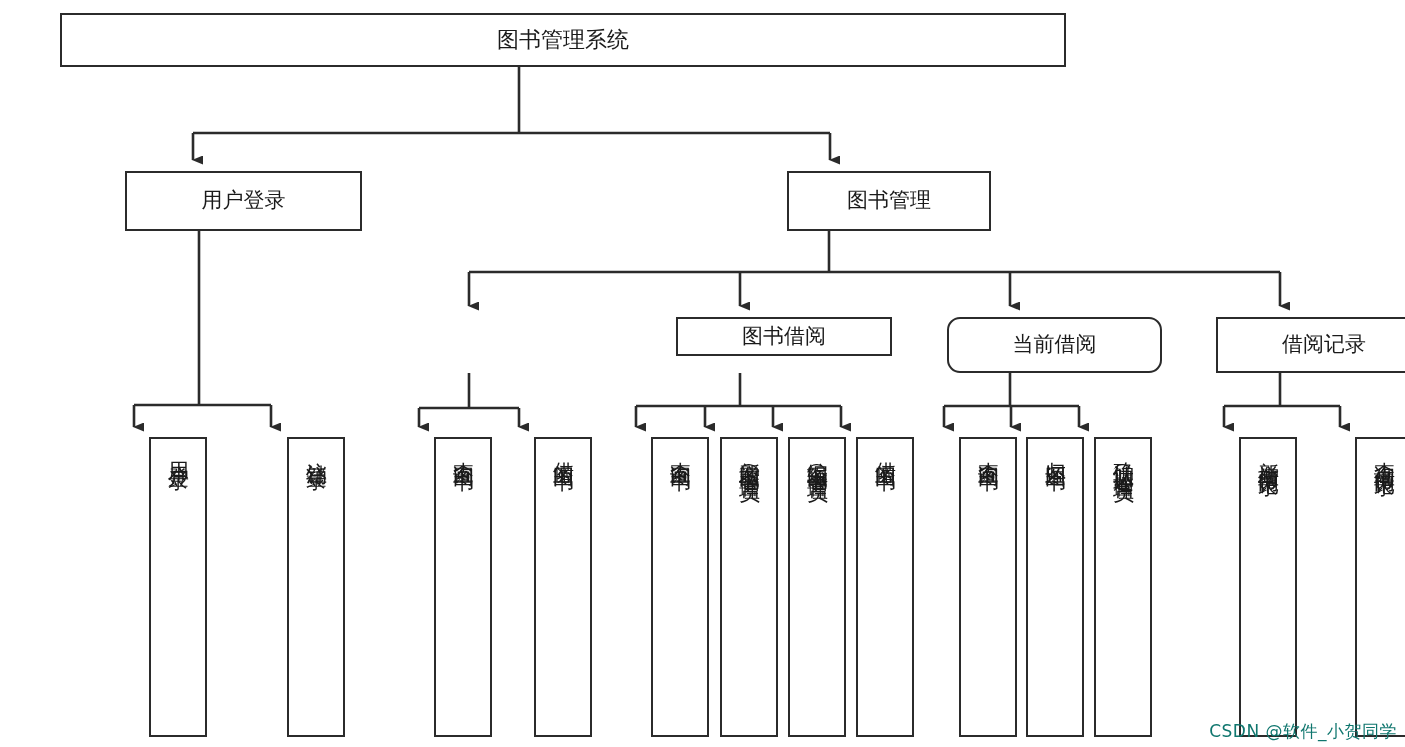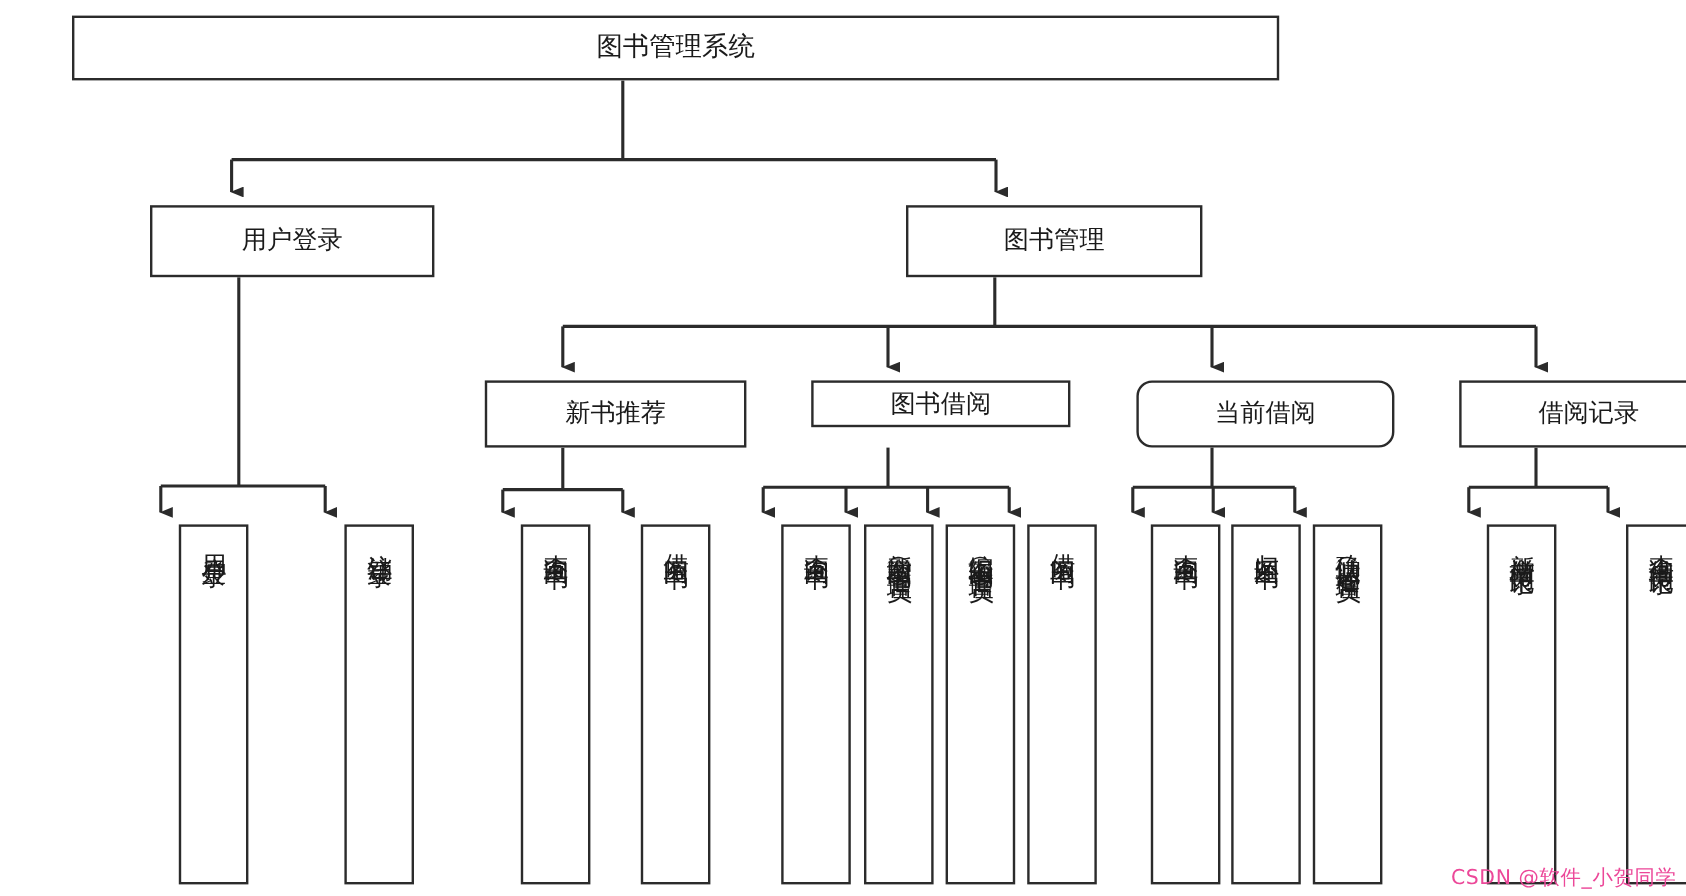--- a/index.html
+++ b/index.html
@@ -58,21 +58,21 @@
     text-orientation: upright;
     font-size: 21px;
     letter-spacing: 3px;
     line-height: 1;
   }
   .watermark {
     position: absolute;
     right: 8px;
     bottom: 4px;
     font-size: 17px;
-    color: #ec4899;
+    color: #0f766e;
     letter-spacing: 0.5px;
     white-space: nowrap;
   }
 </style>
 </head>
 <body>
 
 <div id="diagram-root">
 
   <svg id="edges" viewBox="0 0 1405 747">
@@ -125,27 +125,24 @@
     </g>
   </svg>
 
   <div class="node root horizontal" style="left:16px; top:13px; width:1006px; height:54px;">
     <span class="node-label">图书管理系统</span>
   </div>
 
   <div class="node horizontal" style="left:81px; top:171px; width:237px; height:60px;">
     <span class="node-label">用户登录</span>
   </div>
-  <div class="node horizontal" style="left:711px; top:171px; width:247px; height:60px;">
+  <div class="node horizontal" style="left:743px; top:171px; width:204px; height:60px;">
     <span class="node-label">图书管理</span>
   </div>
 
-  <div class="node horizontal" style="left:360px; top:317px; width:218px; height:56px;">
-    <span class="node-label">新书推荐</span>
-  </div>
   <div class="node horizontal" style="left:632px; top:317px; width:216px; height:39px;">
     <span class="node-label">图书借阅</span>
   </div>
   <div class="node horizontal" style="left:903px; top:317px; width:215px; height:56px;border-radius:13px;">
     <span class="node-label">当前借阅</span>
   </div>
   <div class="node horizontal" style="left:1172px; top:317px; width:216px; height:56px;">
     <span class="node-label">借阅记录</span>
   </div>
 

